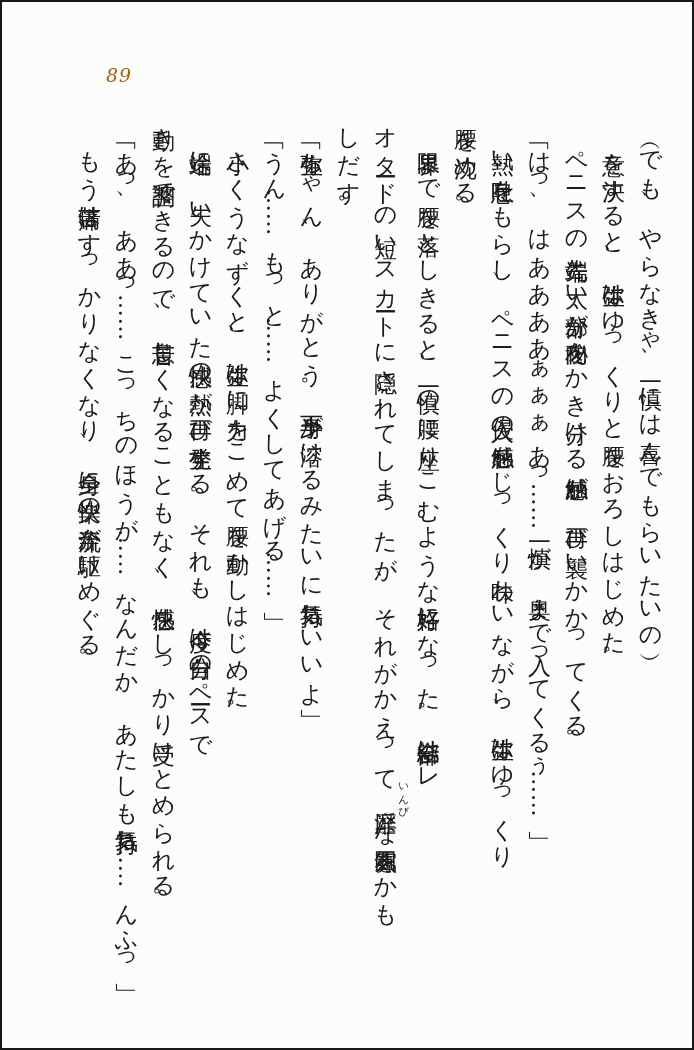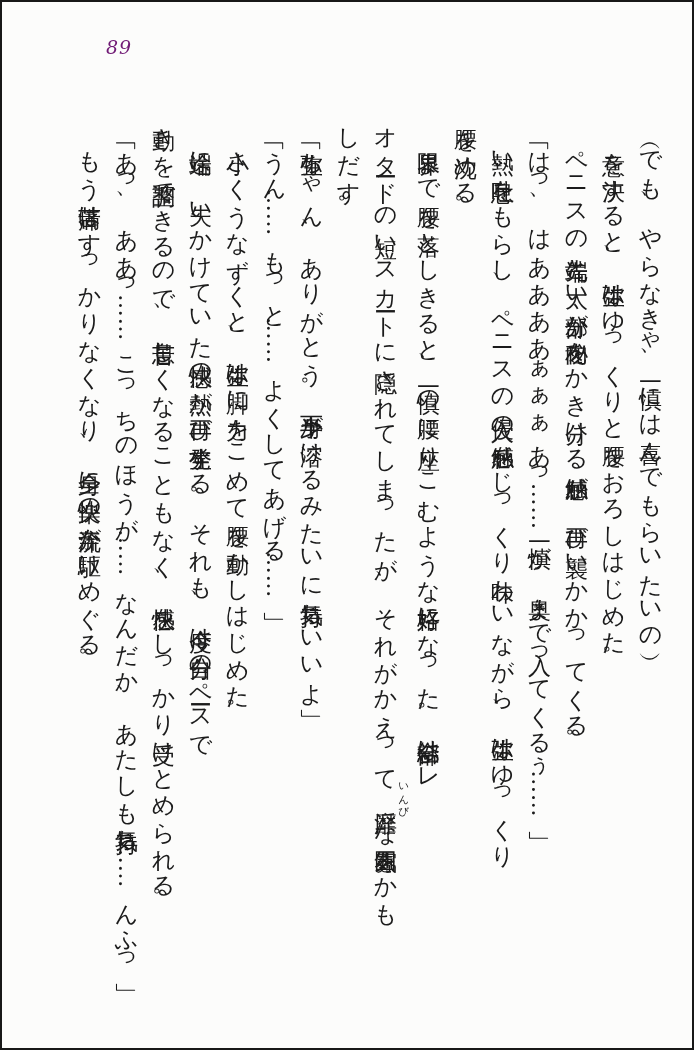--- a/index.html
+++ b/index.html
@@ -18,26 +18,26 @@
   }
   .page-frame {
     position: absolute;
     inset: 0;
     border: 2px solid #181818;
     box-sizing: border-box;
     pointer-events: none;
   }
   .page-number {
     position: absolute;
-    top: 36px;
+    top: 64px;
     left: 106px;
     font-family: "DejaVu Serif", "Liberation Serif", serif;
     font-style: italic;
     font-size: 19px;
-    color: #701a75;
+    color: #a16207;
     letter-spacing: 1px;
   }
   .text-area {
     position: absolute;
     top: 112px;
     right: 25px;
     height: 902px;
     writing-mode: vertical-rl;
     text-orientation: mixed;
     font-family: "DejaVu Serif", "Liberation Serif", serif;

